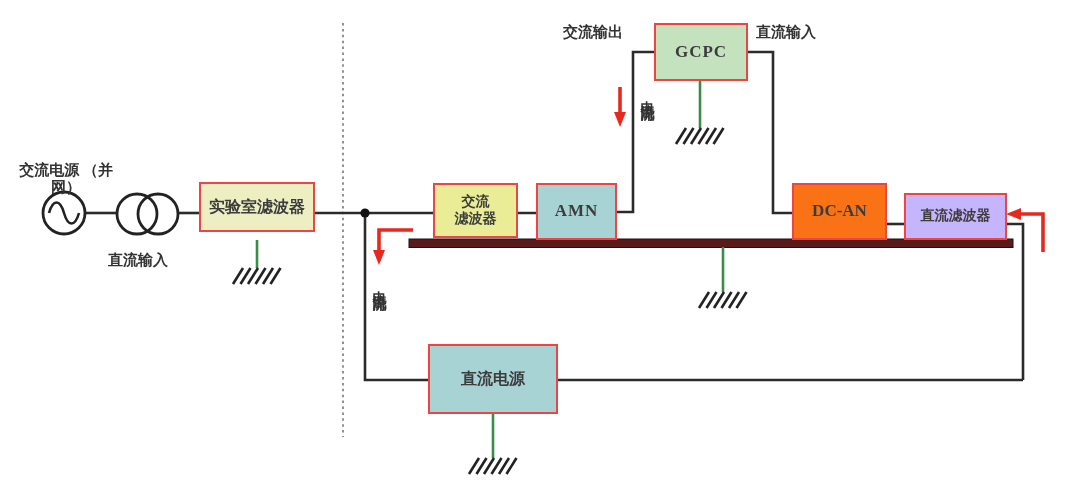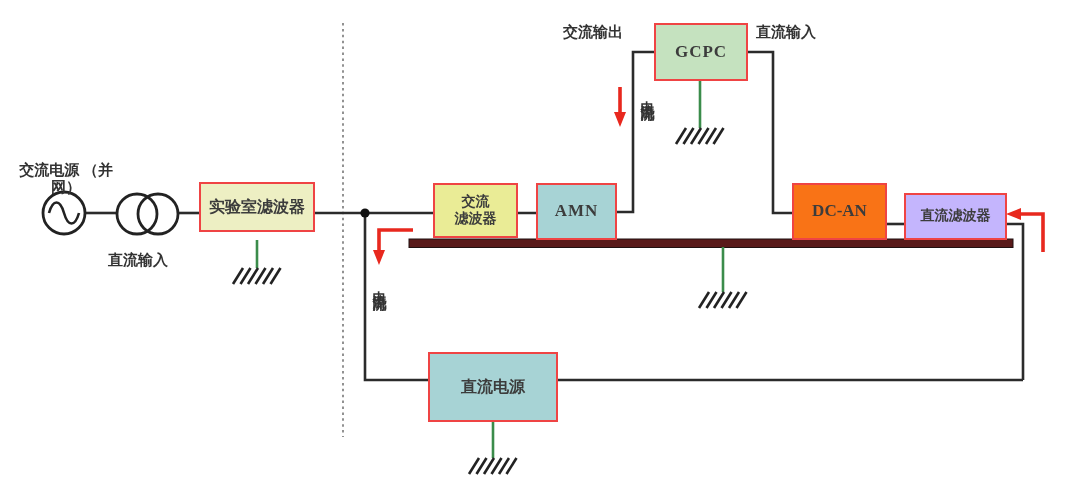--- a/index.html
+++ b/index.html
@@ -35,21 +35,21 @@
     letter-spacing:2px;
     white-space:nowrap;
   }
   
   #lab-filter {left:199px;top:182px;width:116px;height:50px;background:#edefc3;font-size:16px;}
   #ac-filter  {left:433px;top:183px;width:85px;height:55px;background:#eaec96;font-size:14px;}
   #amn        {left:536px;top:183px;width:81px;height:57px;background:#a7d3d5;font-size:17px;letter-spacing:1px;}
   #gcpc       {left:654px;top:23px;width:94px;height:58px;background:#c5e2bf;font-size:17px;letter-spacing:1px;}
   #dc-an      {left:792px;top:183px;width:95px;height:57px;background:#f97316;font-size:17px;}
   #dc-filter  {left:904px;top:193px;width:103px;height:47px;background:#c4b5fd;font-size:14px;}
-  #dc-source  {left:428px;top:352px;width:130px;height:70px;background:#a7d3d5;font-size:16px;}
+  #dc-source  {left:428px;top:344px;width:130px;height:70px;background:#a7d3d5;font-size:16px;}
   
   #ac-source-label {left:14px;top:132px;width:104px;text-align:center;font-size:15px;line-height:1.15;white-space:normal;margin-top:30px;}
   #transformer-label {left:108px;top:251px;font-size:15px;}
   #ac-output-label {left:563px;top:23px;font-size:15px;}
   #dc-input-label {left:756px;top:23px;font-size:15px;}
   #current-flow-gcpc {left:638px;top:90px;font-size:14px;}
   #current-flow-junction {left:370px;top:280px;font-size:14px;}
 </style>
 </head>
 <body>

